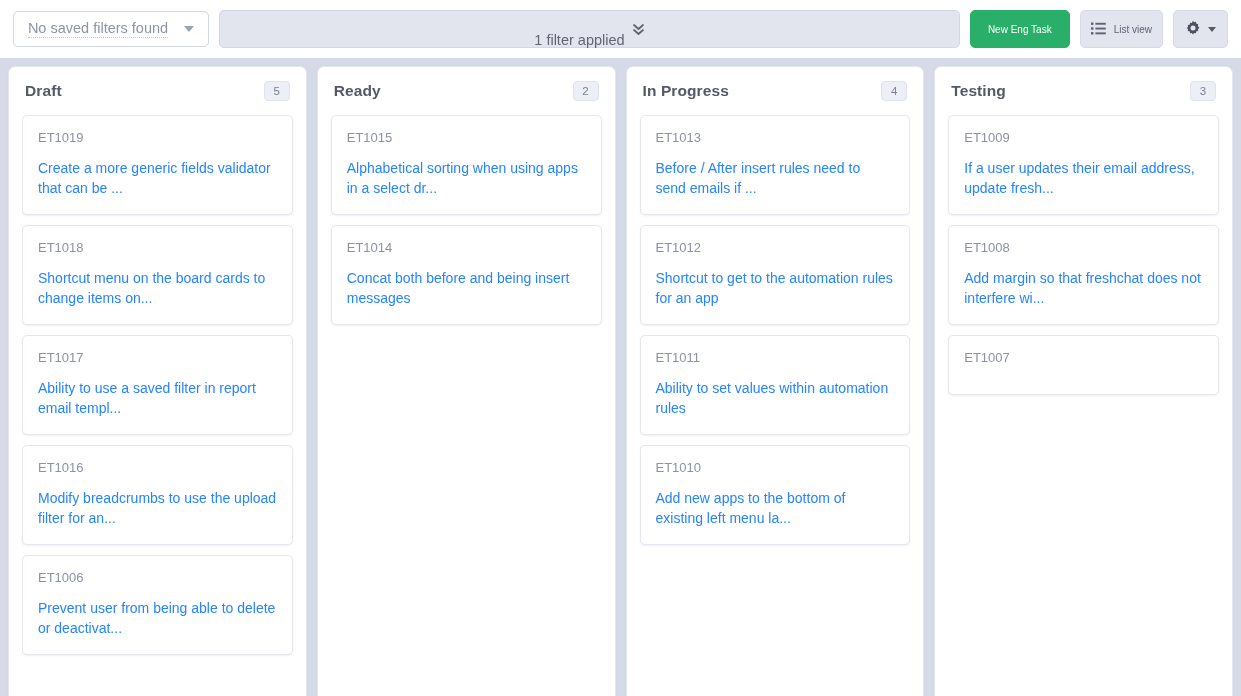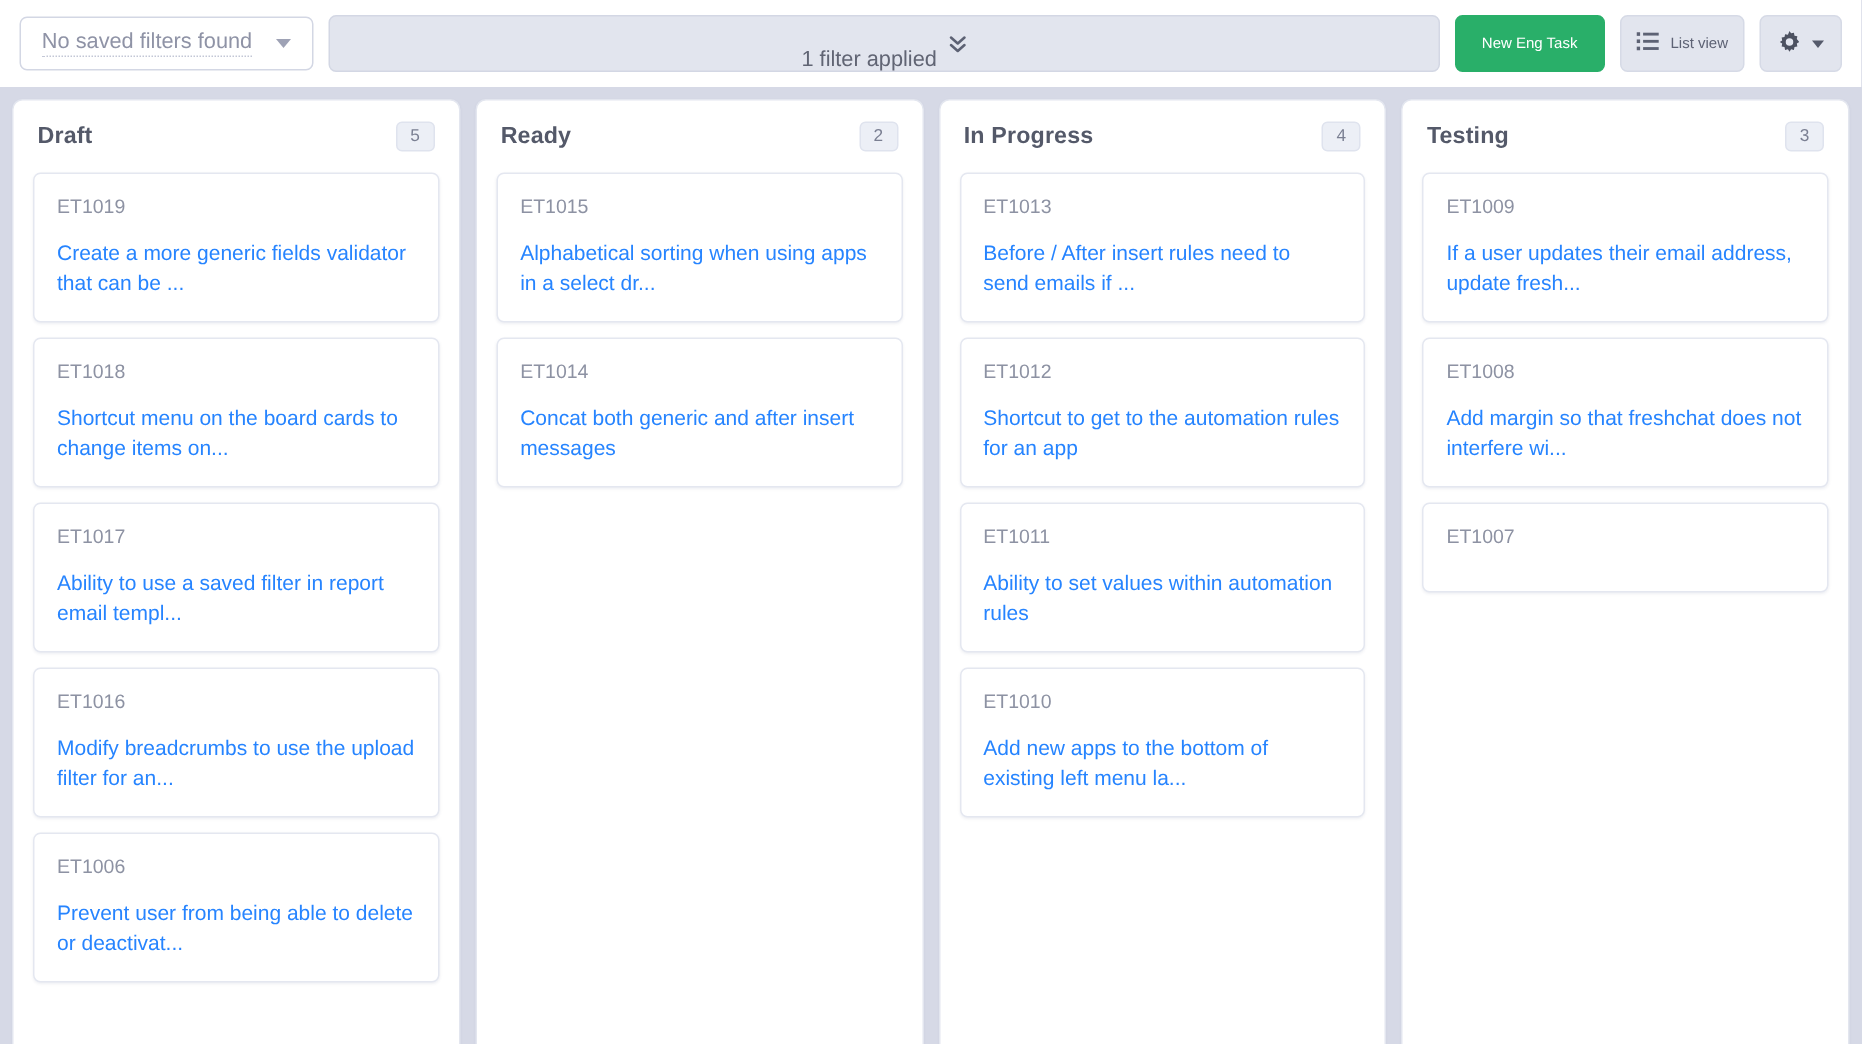--- a/index.html
+++ b/index.html
@@ -268,21 +268,21 @@
         <div class="col-title">Ready</div>
         <div class="col-count">2</div>
       </div>
       <div class="card-list">
         <div class="card">
           <div class="card-id">ET1015</div>
           <div class="card-title">Alphabetical sorting when using apps in a select dr...</div>
         </div>
         <div class="card">
           <div class="card-id">ET1014</div>
-          <div class="card-title">Concat both generic and after insert messages</div>
+          <div class="card-title">Concat both before and being insert messages</div>
         </div>
       </div>
     </div>
     <div class="column">
       <div class="col-header">
         <div class="col-title">In Progress</div>
         <div class="col-count">4</div>
       </div>
       <div class="card-list">
         <div class="card">

